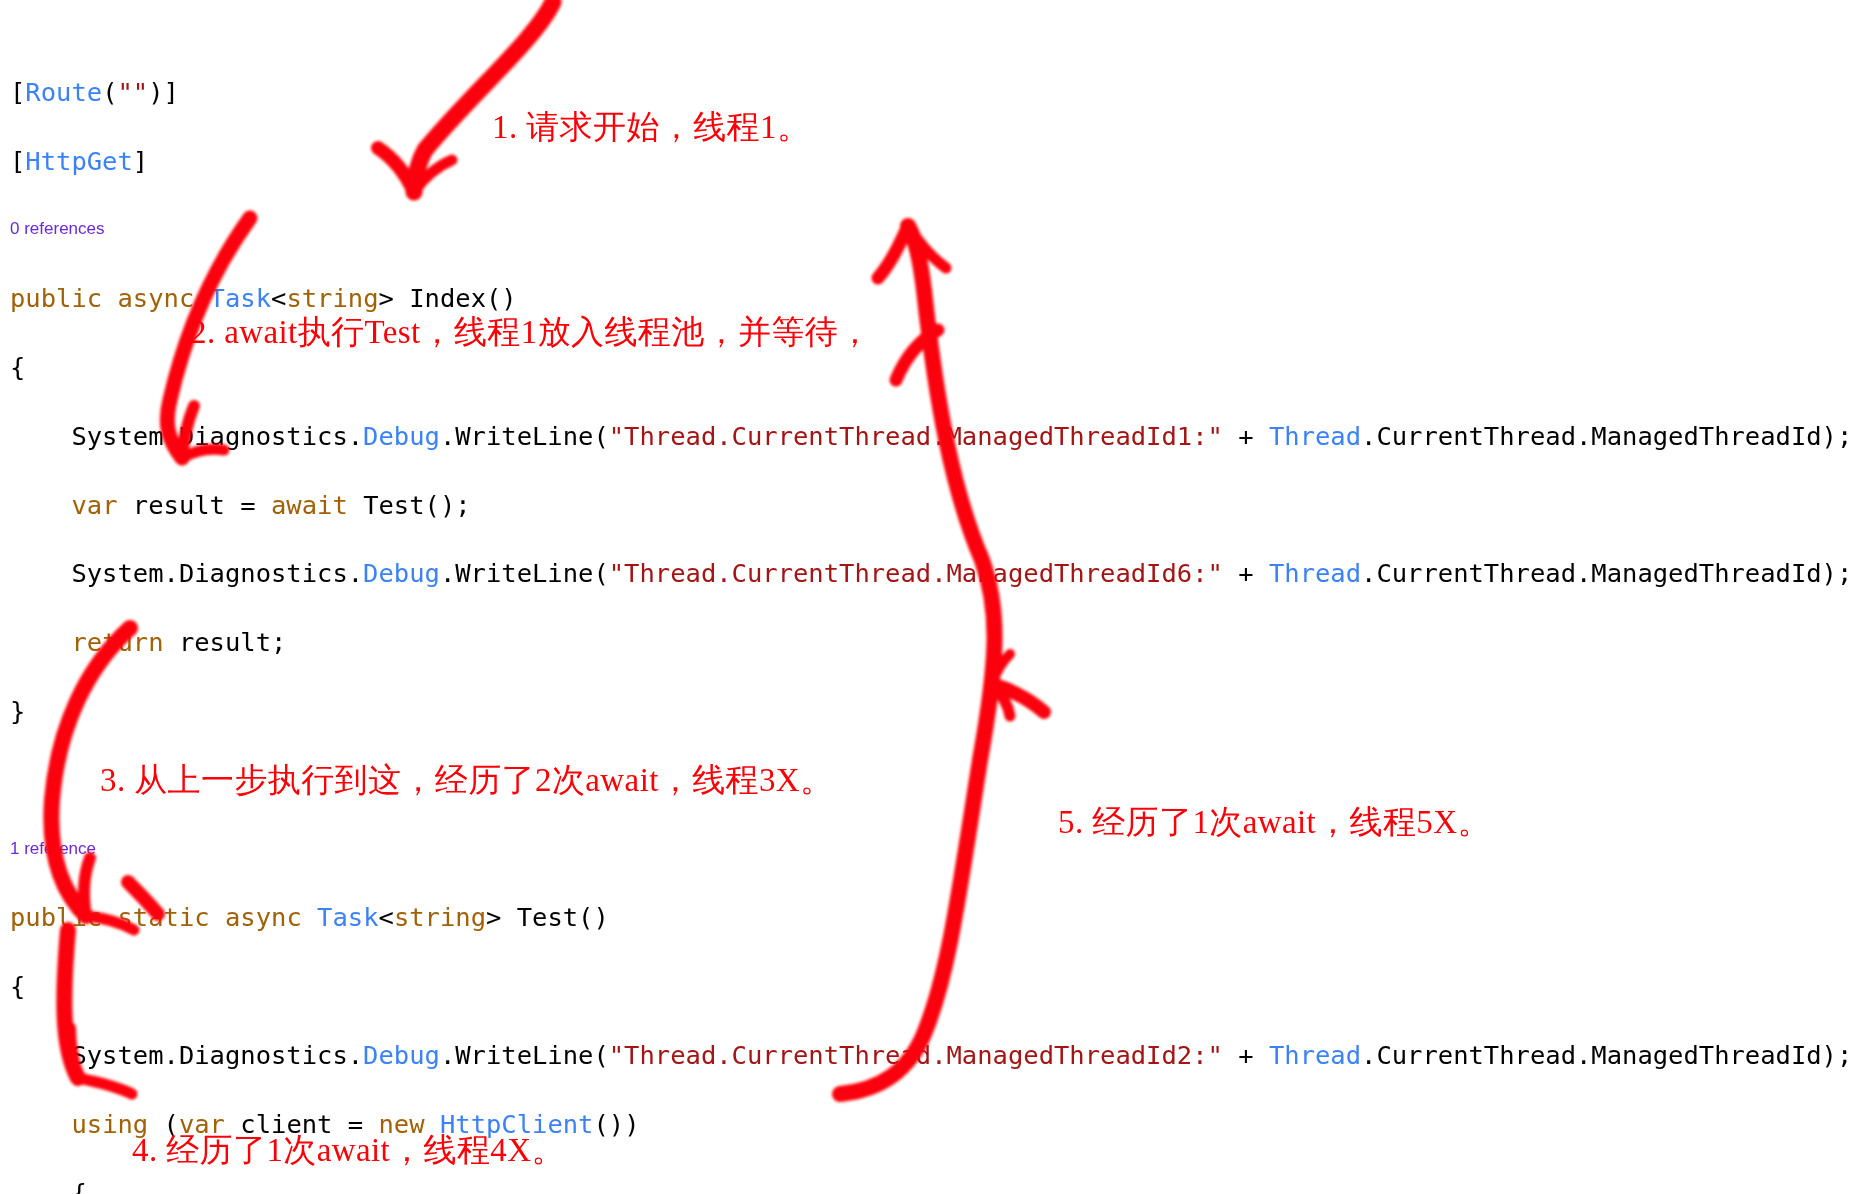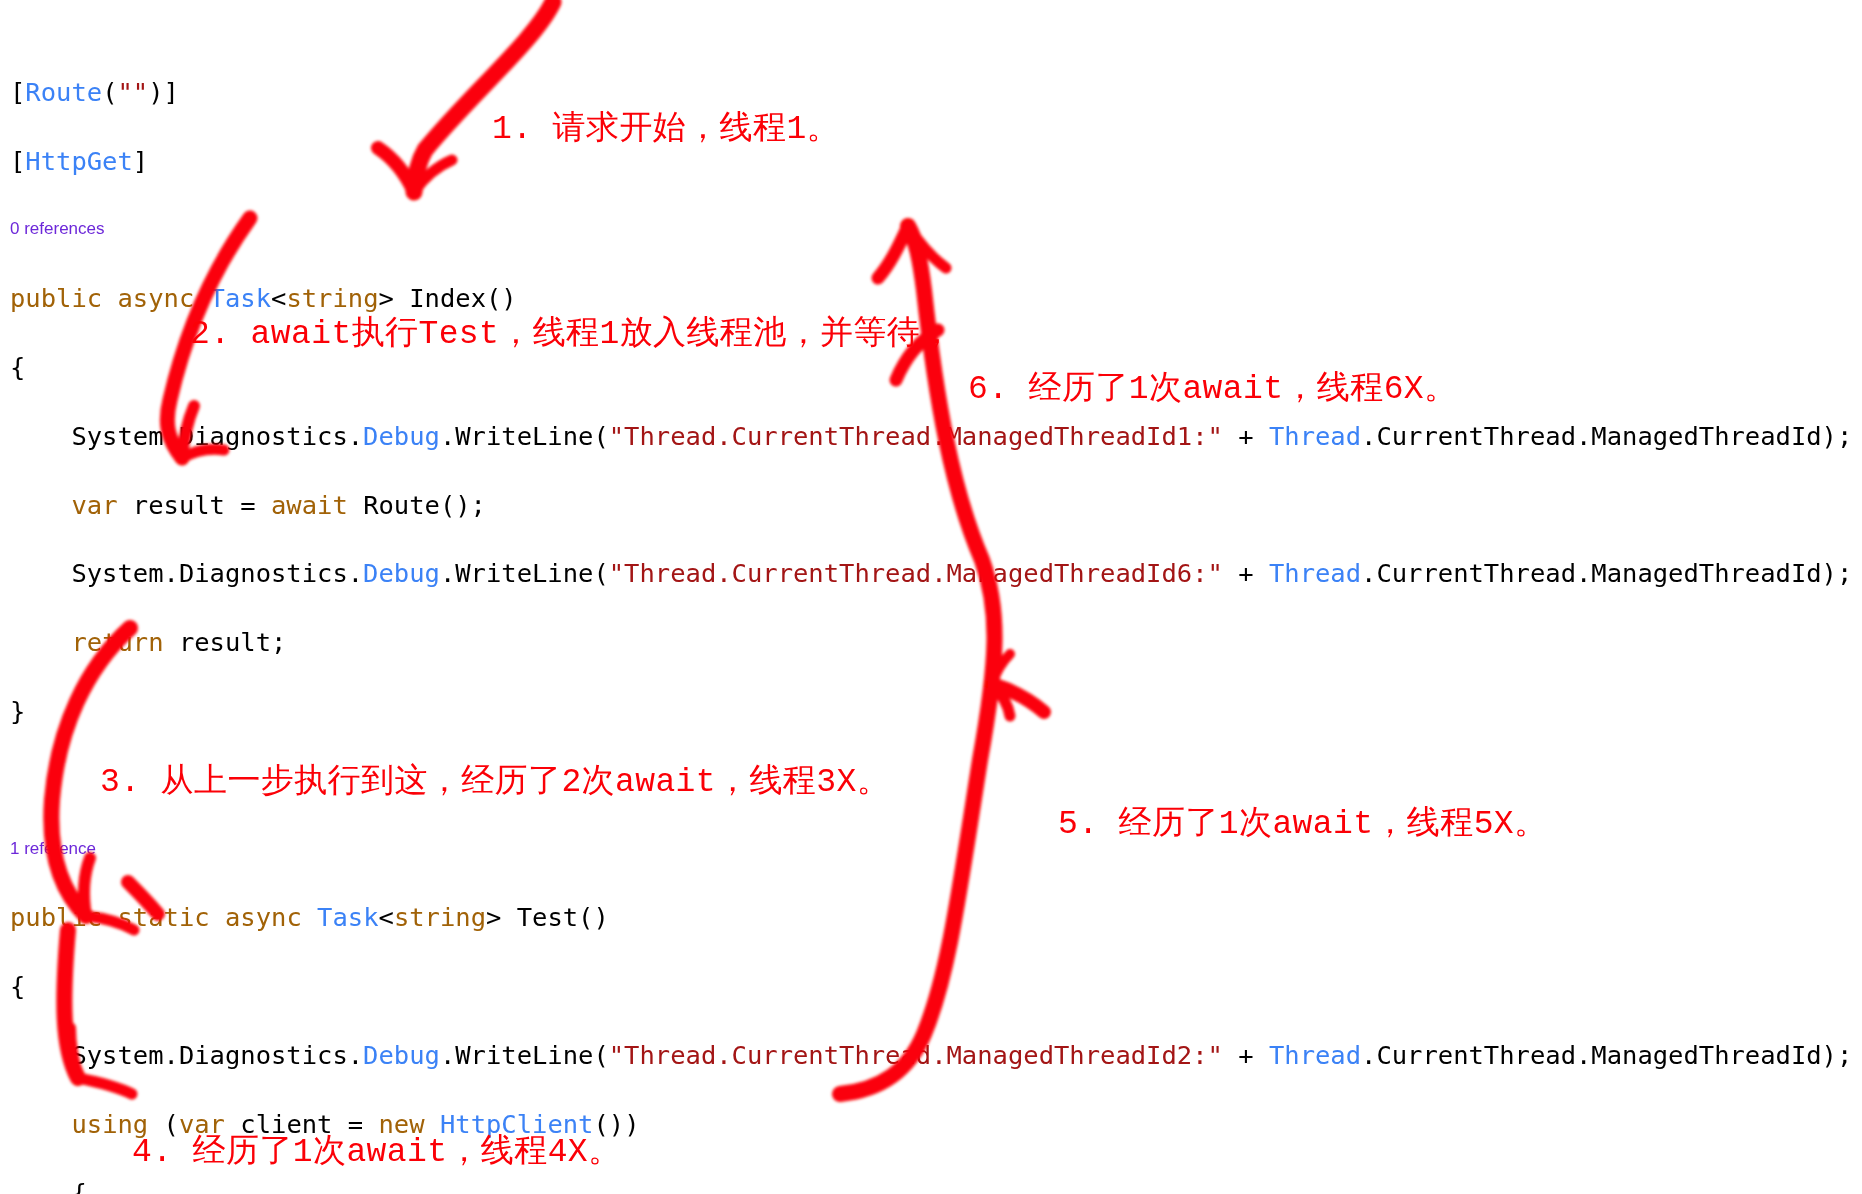--- a/index.html
+++ b/index.html
@@ -40,21 +40,21 @@
   }
   .kw   { color: #a16207; }
   .type { color: #3b82f6; }
   .str  { color: #a31515; }
   .pln  { color: #000000; }
 
   
   .note {
     position: absolute;
     color: #fb0007;
-    font-family: Liberation Mono, monospace;
+    font-family: Liberation Serif, serif;
     font-size: 33px;
     font-weight: 400;
     white-space: nowrap;
     letter-spacing: 0.4px;
   }
 
   .arrows {
     position: absolute;
     left: 0; top: 0;
     width: 1862px; height: 1194px;
@@ -67,21 +67,21 @@
 <div id="stage">
 
   <div class="code">
 
 <span class="ln"><span class="pln">[</span><span class="type">Route</span><span class="pln">(</span><span class="str">""</span><span class="pln">)]</span></span>
 <span class="ln"><span class="pln">[</span><span class="type">HttpGet</span><span class="pln">]</span></span>
 <span class="ln ref">0 references</span>
 <span class="ln"><span class="kw">public</span><span class="pln"> </span><span class="kw">async</span><span class="pln"> </span><span class="type">Task</span><span class="pln">&lt;</span><span class="kw">string</span><span class="pln">&gt; Index()</span></span>
 <span class="ln"><span class="pln">{</span></span>
 <span class="ln"><span class="pln">    System.Diagnostics.</span><span class="type">Debug</span><span class="pln">.WriteLine(</span><span class="str">"Thread.CurrentThread.ManagedThreadId1:"</span><span class="pln"> + </span><span class="type">Thread</span><span class="pln">.CurrentThread.ManagedThreadId);</span></span>
-<span class="ln"><span class="pln">    </span><span class="kw">var</span><span class="pln"> result = </span><span class="kw">await</span><span class="pln"> Route();</span></span>
+<span class="ln"><span class="pln">    </span><span class="kw">var</span><span class="pln"> result = </span><span class="kw">await</span><span class="pln"> Test();</span></span>
 <span class="ln"><span class="pln">    System.Diagnostics.</span><span class="type">Debug</span><span class="pln">.WriteLine(</span><span class="str">"Thread.CurrentThread.ManagedThreadId6:"</span><span class="pln"> + </span><span class="type">Thread</span><span class="pln">.CurrentThread.ManagedThreadId);</span></span>
 <span class="ln"><span class="pln">    </span><span class="kw">return</span><span class="pln"> result;</span></span>
 <span class="ln"><span class="pln">}</span></span>
 <span class="ln"> </span>
 <span class="ln ref">1 reference</span>
 <span class="ln"><span class="kw">public</span><span class="pln"> </span><span class="kw">static</span><span class="pln"> </span><span class="kw">async</span><span class="pln"> </span><span class="type">Task</span><span class="pln">&lt;</span><span class="kw">string</span><span class="pln">&gt; Test()</span></span>
 <span class="ln"><span class="pln">{</span></span>
 <span class="ln"><span class="pln">    System.Diagnostics.</span><span class="type">Debug</span><span class="pln">.WriteLine(</span><span class="str">"Thread.CurrentThread.ManagedThreadId2:"</span><span class="pln"> + </span><span class="type">Thread</span><span class="pln">.CurrentThread.ManagedThreadId);</span></span>
 <span class="ln"><span class="pln">    </span><span class="kw">using</span><span class="pln"> (</span><span class="kw">var</span><span class="pln"> client = </span><span class="kw">new</span><span class="pln"> </span><span class="type">HttpClient</span><span class="pln">())</span></span>
 <span class="ln"><span class="pln">    {</span></span>
@@ -165,15 +165,14 @@
 
   <div class="note" style="left:190px; top:310px;">2. await执行Test，线程1放入线程池，并等待，</div>
 
 
   <div class="note" style="left:100px; top:758px;">3. 从上一步执行到这，经历了2次await，线程3X。</div>
 
   <div class="note" style="left:132px; top:1128px;">4. 经历了1次await，线程4X。</div>
 
   <div class="note" style="left:1058px; top:800px;">5. 经历了1次await，线程5X。</div>
 
-  <div class="note" style="left:968px; top:365px;">6. 经历了1次await，线程6X。</div>
 
 </div>
 
 </body></html>

